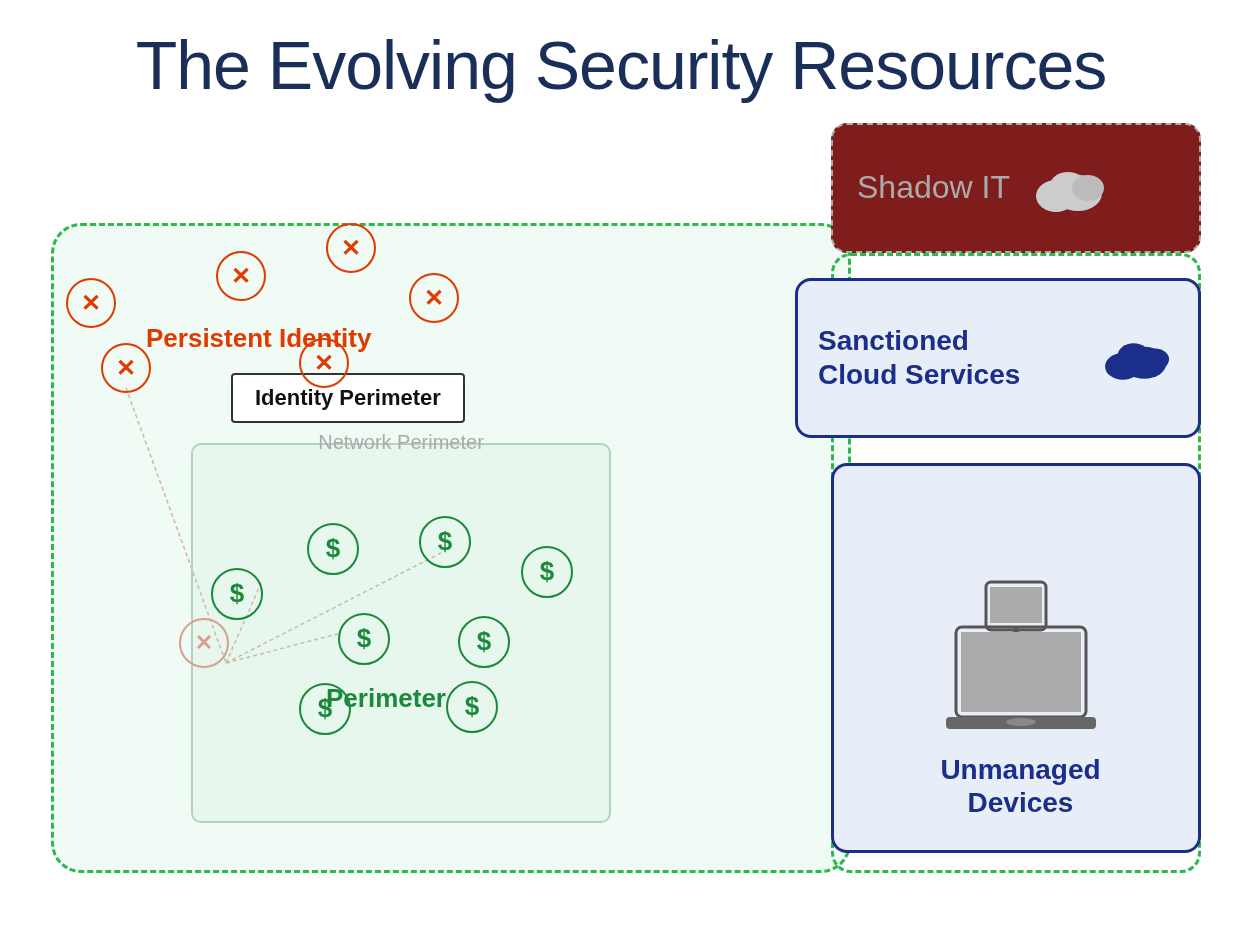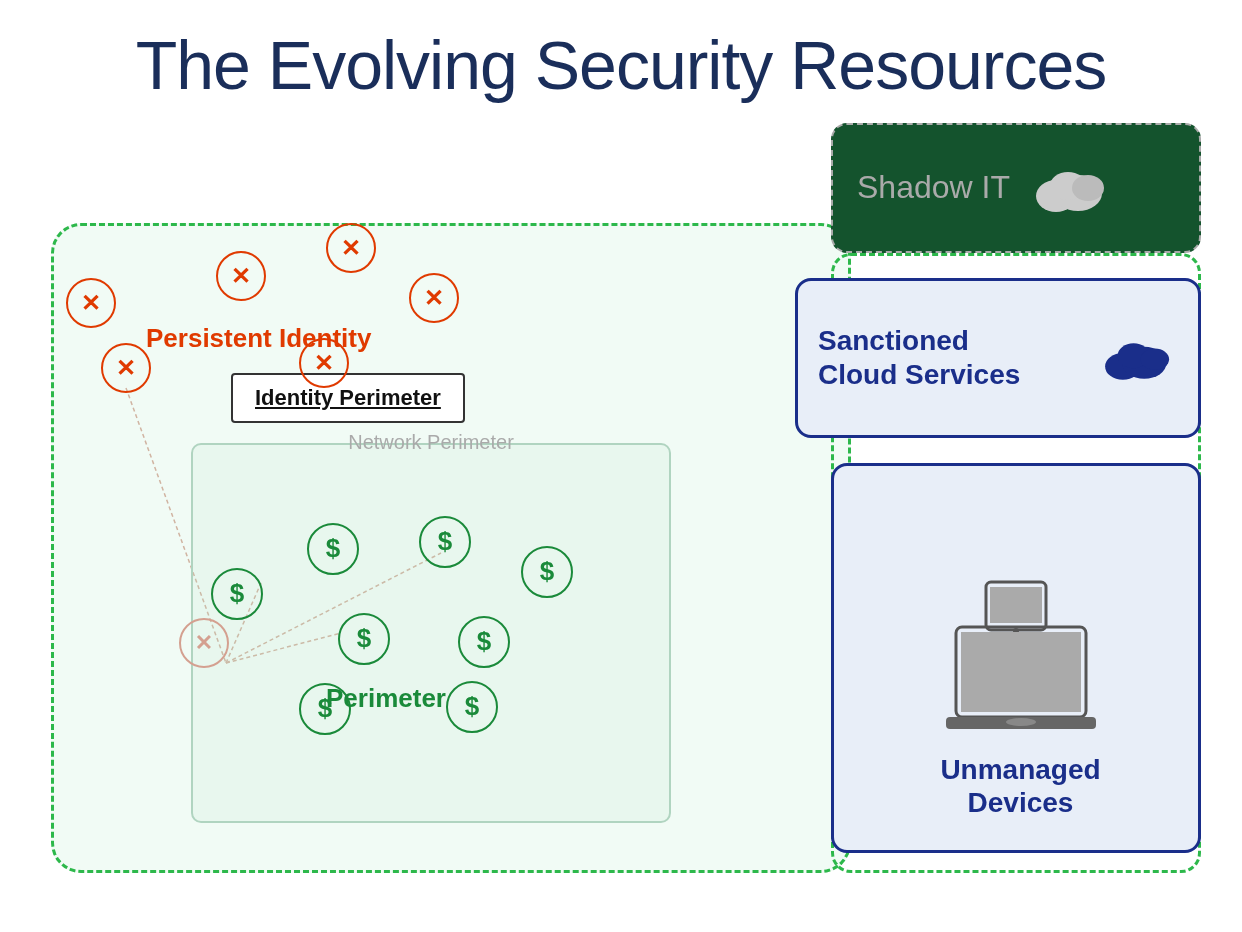--- a/index.html
+++ b/index.html
@@ -43,21 +43,21 @@
 
     
     .shadow-it-box {
       position: absolute;
       right: 10px;
       top: 0px;
       width: 370px;
       height: 130px;
       border: 2.5px dashed #aaa;
       border-radius: 16px;
-      background: #14532d;
+      background: #7f1d1d;
       display: flex;
       align-items: center;
       padding-left: 24px;
     }
 
     .shadow-it-label {
       font-size: 32px;
       color: #aaa;
       font-weight: 400;
       margin-right: 16px;
@@ -132,29 +132,28 @@
       left: 200px;
       top: 250px;
       border: 2.5px solid #333;
       background: #fff;
       padding: 10px 22px;
       font-size: 22px;
       font-weight: 700;
       color: #111;
       border-radius: 4px;
       white-space: nowrap;
-      text-decoration: underline;
     }
 
     
     .network-box {
       position: absolute;
       left: 160px;
       top: 320px;
-      width: 480px;
+      width: 420px;
       height: 380px;
       border: 2px solid #b0d4c0;
       border-radius: 10px;
       background: rgba(180, 230, 200, 0.15);
     }
 
     .network-label {
       position: absolute;
       top: -14px;
       left: 50%;

